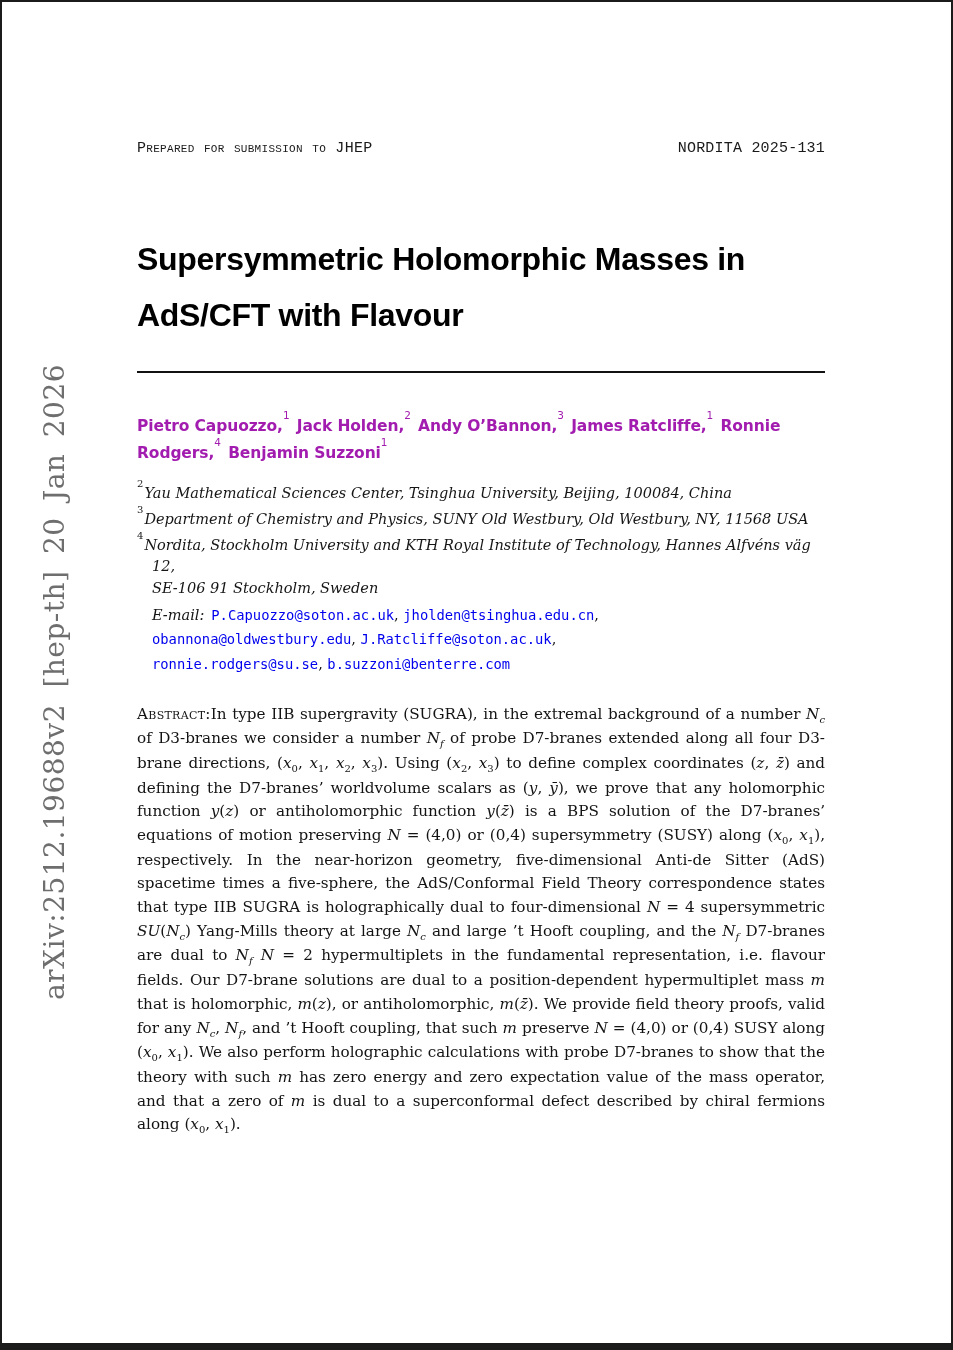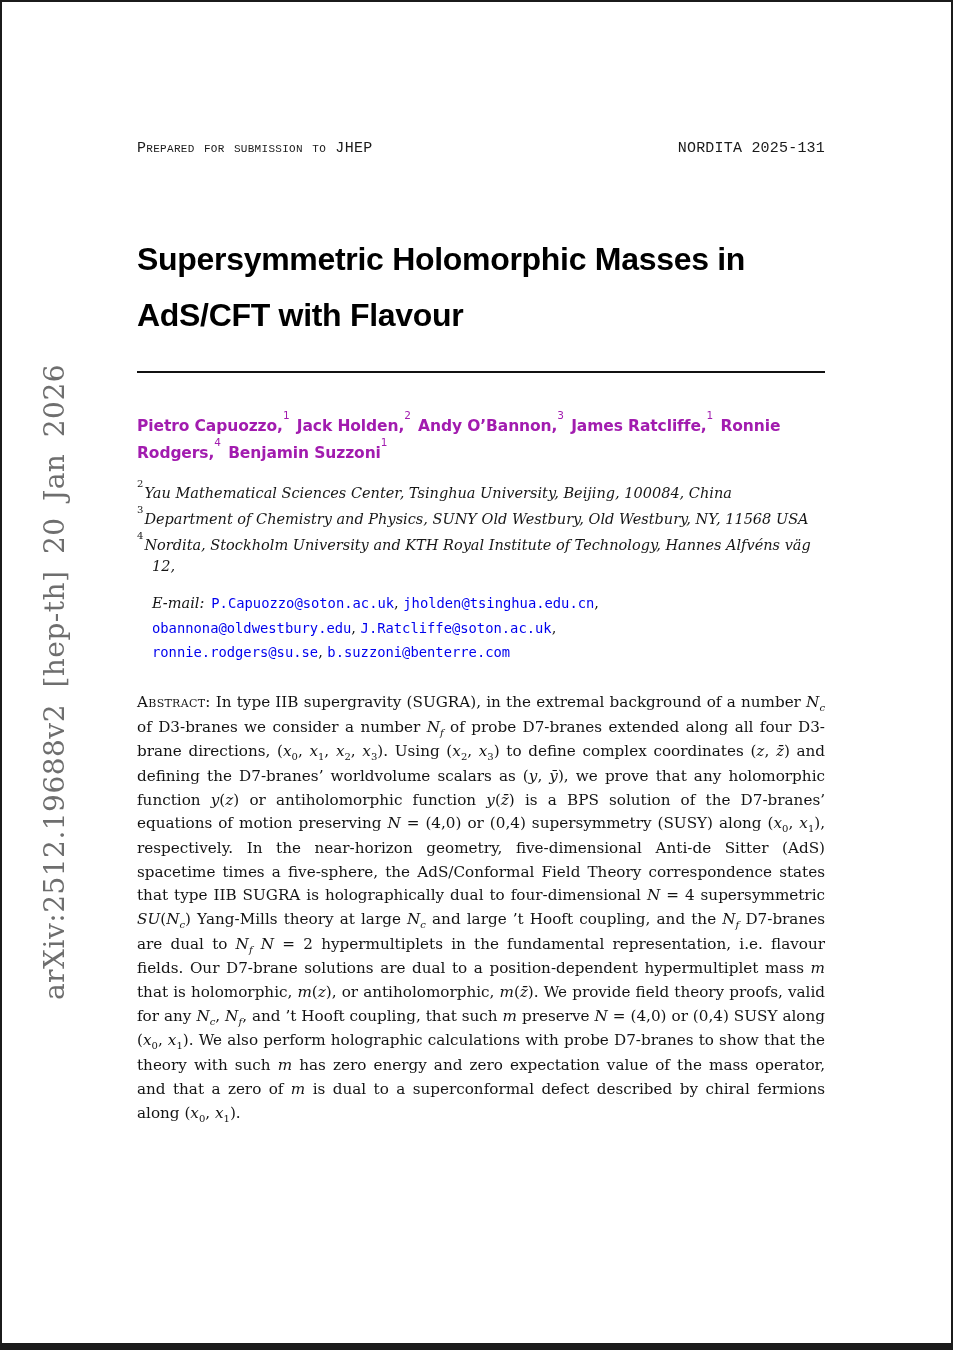--- a/index.html
+++ b/index.html
@@ -55,35 +55,35 @@
     margin-top:15px;
     font-style:italic; font-size:14.5px; line-height:1.5; color:#161616;
   }
   .affil { padding-left:15px; text-indent:-15px; margin-top:2px; }
   .affil sup {
     font-style:normal; font-size:10px; position:relative; top:-5px; margin-right:1px;
   }
   .affil-line2 { display:block; text-indent:0; }
 
   .email-block {
-    margin-top:13px; padding-left:15px; max-width:580px;
+    margin-top:3px; padding-left:15px; max-width:580px;
     font-size:14.5px; line-height:1.7;
   }
   .email-label { font-style:italic; margin-right:7px; }
   .email-link {
     font-family:"DejaVu Sans Mono", "Liberation Mono", monospace;
     font-size:13.8px; color:#0000ee; text-decoration:none;
   }
   .email-sep { color:#151515; }
 
   .abstract {
     margin-top:26px;
     font-size:15.2px; line-height:1.56; text-align:justify; color:#131313;
   }
-  .abstract-label { font-variant:small-caps; letter-spacing:0.3px; margin-right:5px; }
+  .abstract-label { font-variant:small-caps; letter-spacing:0.3px; }
   .abstract-text sub { font-size:0.66em; }
   .abstract-text i.scrN { font-family:"DejaVu Serif", serif; }
 </style>
 </head>
 <body>
 
 <div class="page" style="border-color: rgb(27, 27, 27);">
 
   <div class="arxiv-stamp" style="color: rgb(110, 110, 110);">arXiv:2512.19688v2 [hep-th] 20 Jan 2026</div>
 
@@ -103,21 +103,21 @@
       <span class="author"><span>Jack Holden,</span><sup>2</sup></span>
       <span class="author"><span>Andy O’Bannon,</span><sup>3</sup></span>
       <span class="author"><span>James Ratcliffe,</span><sup>1</sup></span>
       <span class="author"><span>Ronnie Rodgers,</span><sup>4</sup></span>
       <span class="author"><span>Benjamin Suzzoni</span><sup>1</sup></span>
     </div>
 
     <div class="affils">
       <div class="affil"><sup>2</sup><span>Yau Mathematical Sciences Center, Tsinghua University, Beijing, 100084, China</span></div>
       <div class="affil"><sup>3</sup><span>Department of Chemistry and Physics, SUNY Old Westbury, Old Westbury, NY, 11568 USA</span></div>
-      <div class="affil"><sup>4</sup><span>Nordita, Stockholm University and KTH Royal Institute of Technology, Hannes Alfvéns väg 12,</span></div>
+      <div class="affil"><sup>4</sup><span>Nordita, Stockholm University and KTH Royal Institute of Technology, Hannes Alfvéns väg 12,</span><span class="affil-line2">SE-106 91 Stockholm, Sweden</span></div>
     </div>
 
     <div class="email-block">
       <span class="email-label">E-mail:</span><a class="email-link" style="color: rgb(0, 0, 238);">P.Capuozzo@soton.ac.uk</a><span class="email-sep">,</span>
       <a class="email-link" style="color: rgb(0, 0, 238);">jholden@tsinghua.edu.cn</a><span class="email-sep">,</span>
       <a class="email-link" style="color: rgb(0, 0, 238);">obannona@oldwestbury.edu</a><span class="email-sep">,</span>
       <a class="email-link" style="color: rgb(0, 0, 238);">J.Ratcliffe@soton.ac.uk</a><span class="email-sep">,</span>
       <a class="email-link" style="color: rgb(0, 0, 238);">ronnie.rodgers@su.se</a><span class="email-sep">,</span>
       <a class="email-link" style="color: rgb(0, 0, 238);">b.suzzoni@benterre.com</a><span class="email-sep"></span>
     </div>

